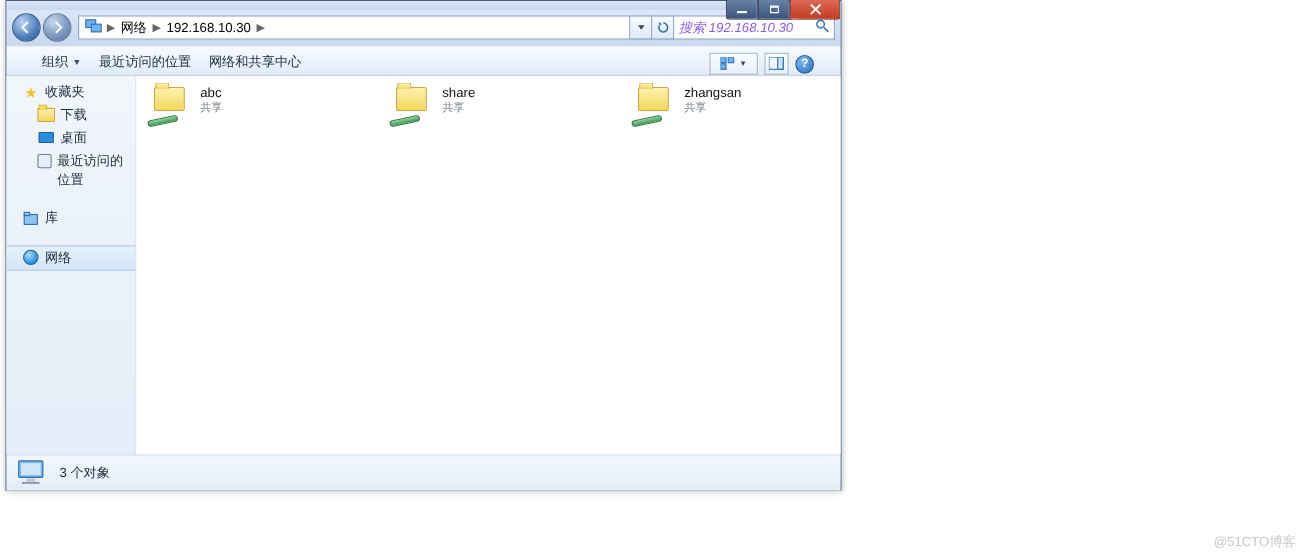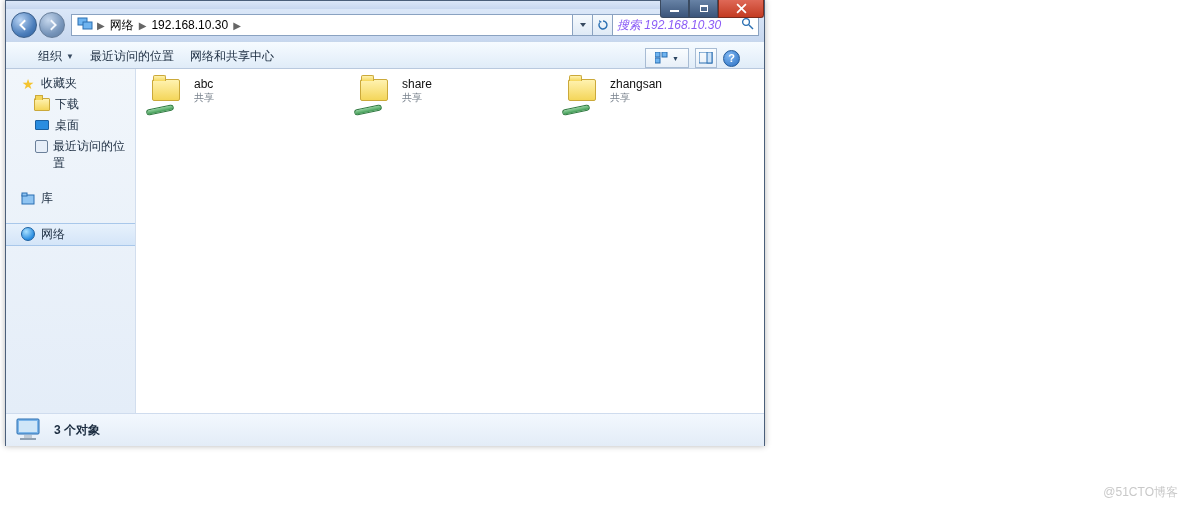--- a/index.html
+++ b/index.html
@@ -93,21 +93,21 @@
     width:130px; background: linear-gradient(to bottom, #f1f6fb, #e4edf8);
     border-right:1px solid #d2deee; padding:4px 0; font-size:12px;
     overflow:hidden;
   }
   .side-group { margin-bottom:14px; }
   .side-head { display:flex; align-items:center; padding:2px 8px 2px 14px; color:#1a2b3f;}
   .side-item { display:flex; align-items:flex-start; padding:2px 8px 2px 28px; color:#1a2b3f;}
   .side-item.sel { background: linear-gradient(#e7f1fc,#d4e5f8); border:1px solid #a8c7ea; border-left:none; border-right:none;}
   .side-ico { width:16px; height:16px; margin-right:5px; display:inline-flex; align-items:center; justify-content:center;}
 
-  .content { flex:1; background:#fff; padding:8px 10px; display:flex; align-items:flex-start; gap:28px; }
+  .content { flex:1; background:#fff; padding:8px 10px; display:flex; align-items:flex-start; gap:40px; }
   .share {
     display:flex; align-items:flex-start; width:180px;
   }
   .share-ico { width:40px; height:36px; position:relative; margin-right:8px;}
   .folder {
     position:absolute; left:6px; top:2px; width:28px; height:22px;
     background: linear-gradient(#fff2b0,#f4d65a); border:1px solid #cba93a; border-radius:2px;
   }
   .folder::before{
     content:""; position:absolute; top:-5px; left:0; width:11px; height:5px;
@@ -118,21 +118,21 @@
     background: linear-gradient(#8fd19c,#3f9a53); border:1px solid #2f7a40; border-radius:3px;
     transform: rotate(-12deg);
   }
   .share-txt .name { font-size:12px; color:#111;}
   .share-txt .sub  { font-size:10px; color:#7a838e;}
 
   
   .statusbar {
     height:16px; background: linear-gradient(#f3f8fe,#e3ecf7);
     border-top:1px solid #cfdcee; display:flex; align-items:center;
-    font-size:12px; color:#1a2b3f; padding:16px 8px;font-weight:bold;
+    font-size:12px; color:#1a2b3f; padding:16px 8px;
   }
   .statusbar .pc-ico { margin-right:8px; }
 
   .watermark {
     position:absolute; right:6px; bottom:4px; color:#c9c9c9; font-size:12px;
   }
 
   
   .ico-folder-small { width:16px;height:13px;background:linear-gradient(#fff2b0,#f4d65a);border:1px solid #cba93a;border-radius:1px;position:relative;}
   .ico-folder-small::before{content:"";position:absolute;top:-4px;left:0;width:6px;height:4px;background:#f4d65a;border:1px solid #cba93a;border-bottom:none;border-radius:1px 1px 0 0;}

